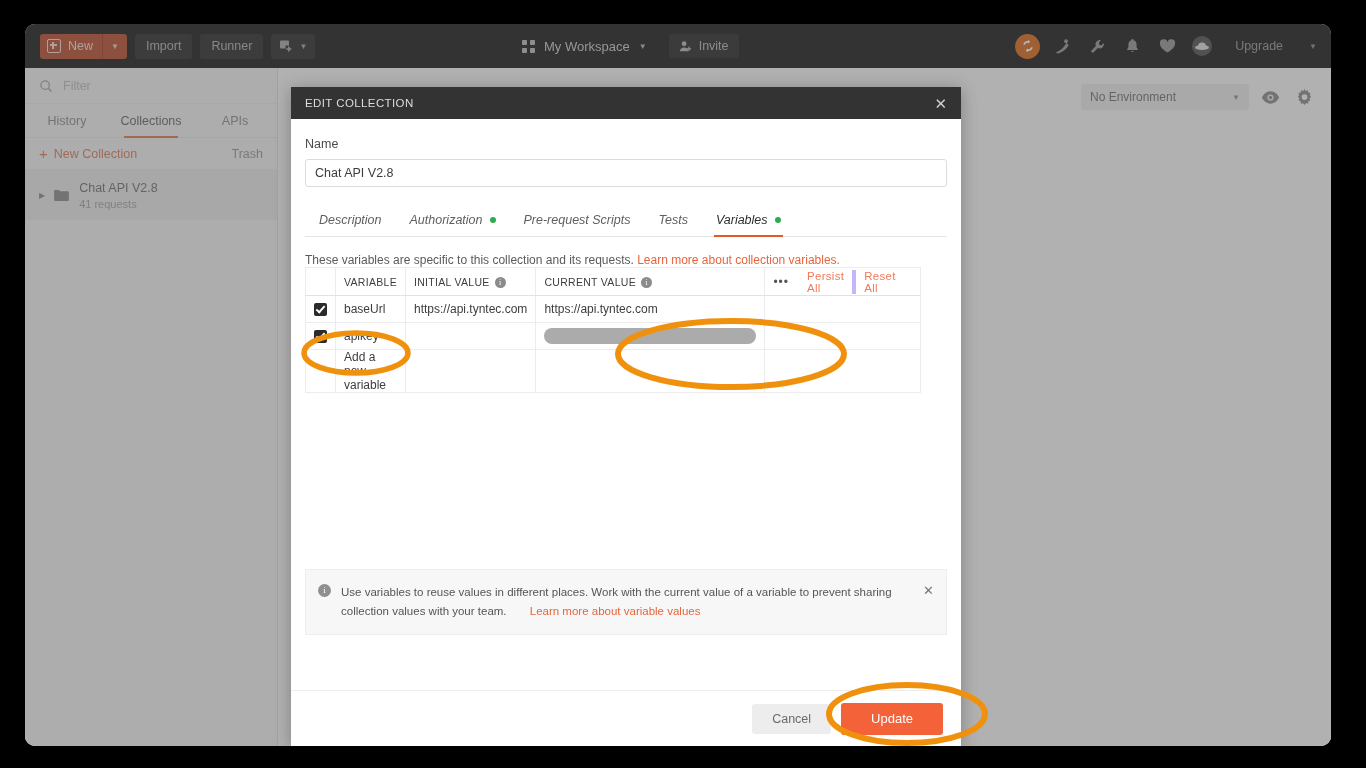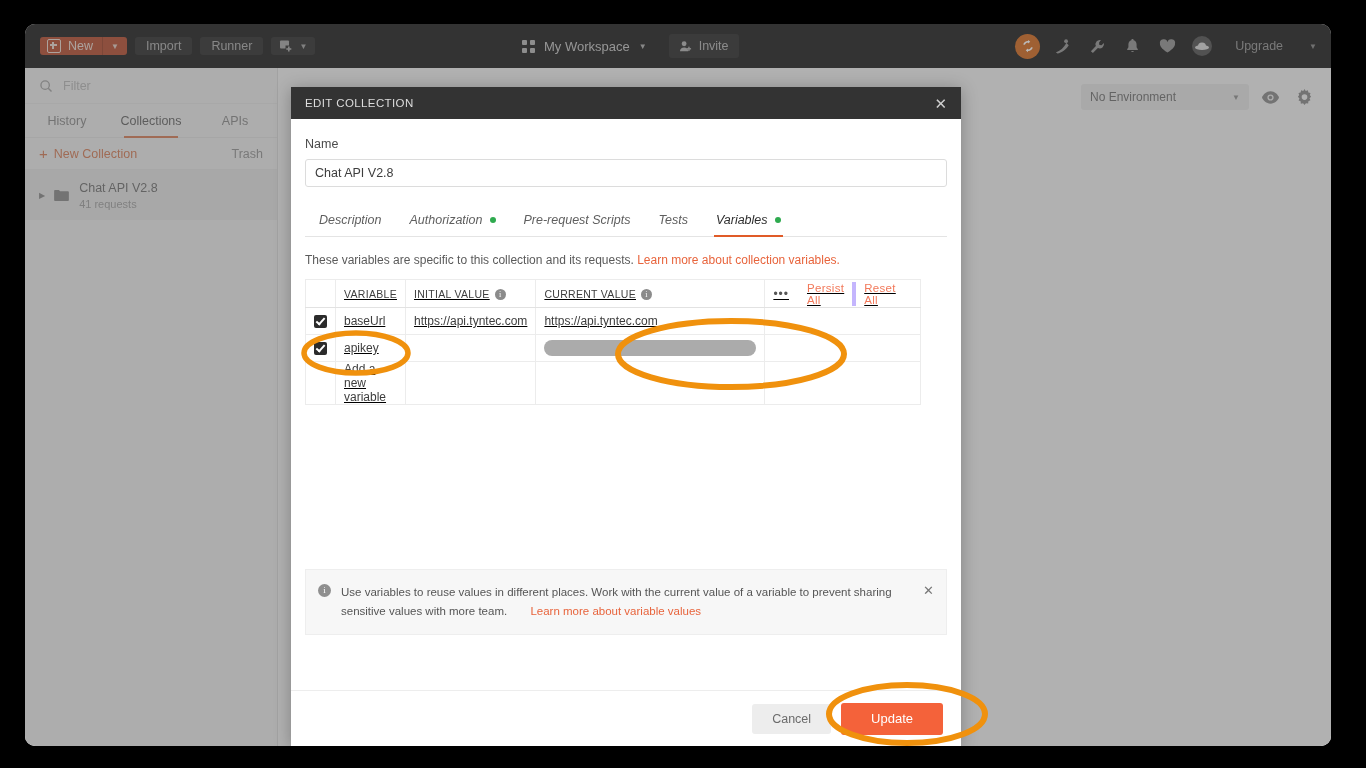--- a/index.html
+++ b/index.html
@@ -21,21 +21,21 @@
   }
 
   
   #topbar {
     position: absolute; left: 0; top: 0;
     width: 100%; height: 44px;
     background: #2f2f2f;
     display: flex; align-items: center;
   }
   .tb-btn {
-    height: 18px;
+    height: 25px;
     display: flex; align-items: center;
     color: #b0b0b0; font-size: 12.5px;
     background: #3d3d3d;
     border-radius: 3px;
     padding: 0 11px;
     margin-left: 8px;
     cursor: pointer;
     white-space: nowrap;
   }
   #new-button {
@@ -234,22 +234,22 @@
   }
   .dot {
     width: 6px; height: 6px; border-radius: 50%;
     background: #2eaa4f; margin-left: 7px; display: inline-block;
   }
 
   #var-desc { margin-top: 16px; font-size: 12px; color: #5a5a5a; }
   #var-desc a { color: #e8643c; text-decoration: none; }
 
   #var-table {
-    margin-top: 12px; width: 556px;
-    border: 1px solid #e2e2e2; border-collapse: collapse; text-decoration: underline;
+    width: 556px;
+    border: 1px solid #e2e2e2; border-collapse: collapse;
   }
   #var-table th, #var-table td {
     border: 1px solid #ececec; height: 25px;
     font-weight: normal; text-align: left;
   }
   #var-table thead th {
     background: #fff; font-size: 10.5px; color: #3d3d3d;
     letter-spacing: 0.3px; height: 28px; padding: 0 8px;
     border-bottom: 1px solid #e2e2e2;
   }
@@ -577,21 +577,21 @@
             <td></td>
             <td></td>
             <td></td>
           </tr>
         </tbody>
       </table>
 
       <div id="info-banner">
         <span id="info-icon">i</span>
         <div id="info-text">
-          <span>Use variables to reuse values in different places. Work with the current value of a variable to prevent sharing sensitive values with more team.</span>
+          <span>Use variables to reuse values in different places. Work with the current value of a variable to prevent sharing collection values with your team.</span>
           <a href="#">Learn more about variable values</a>
         </div>
         <span id="info-close">✕</span>
       </div>
     </div>
 
     <div id="modal-footer">
       <button id="cancel-button">Cancel</button>
       <button id="update-button">Update</button>
     </div>

